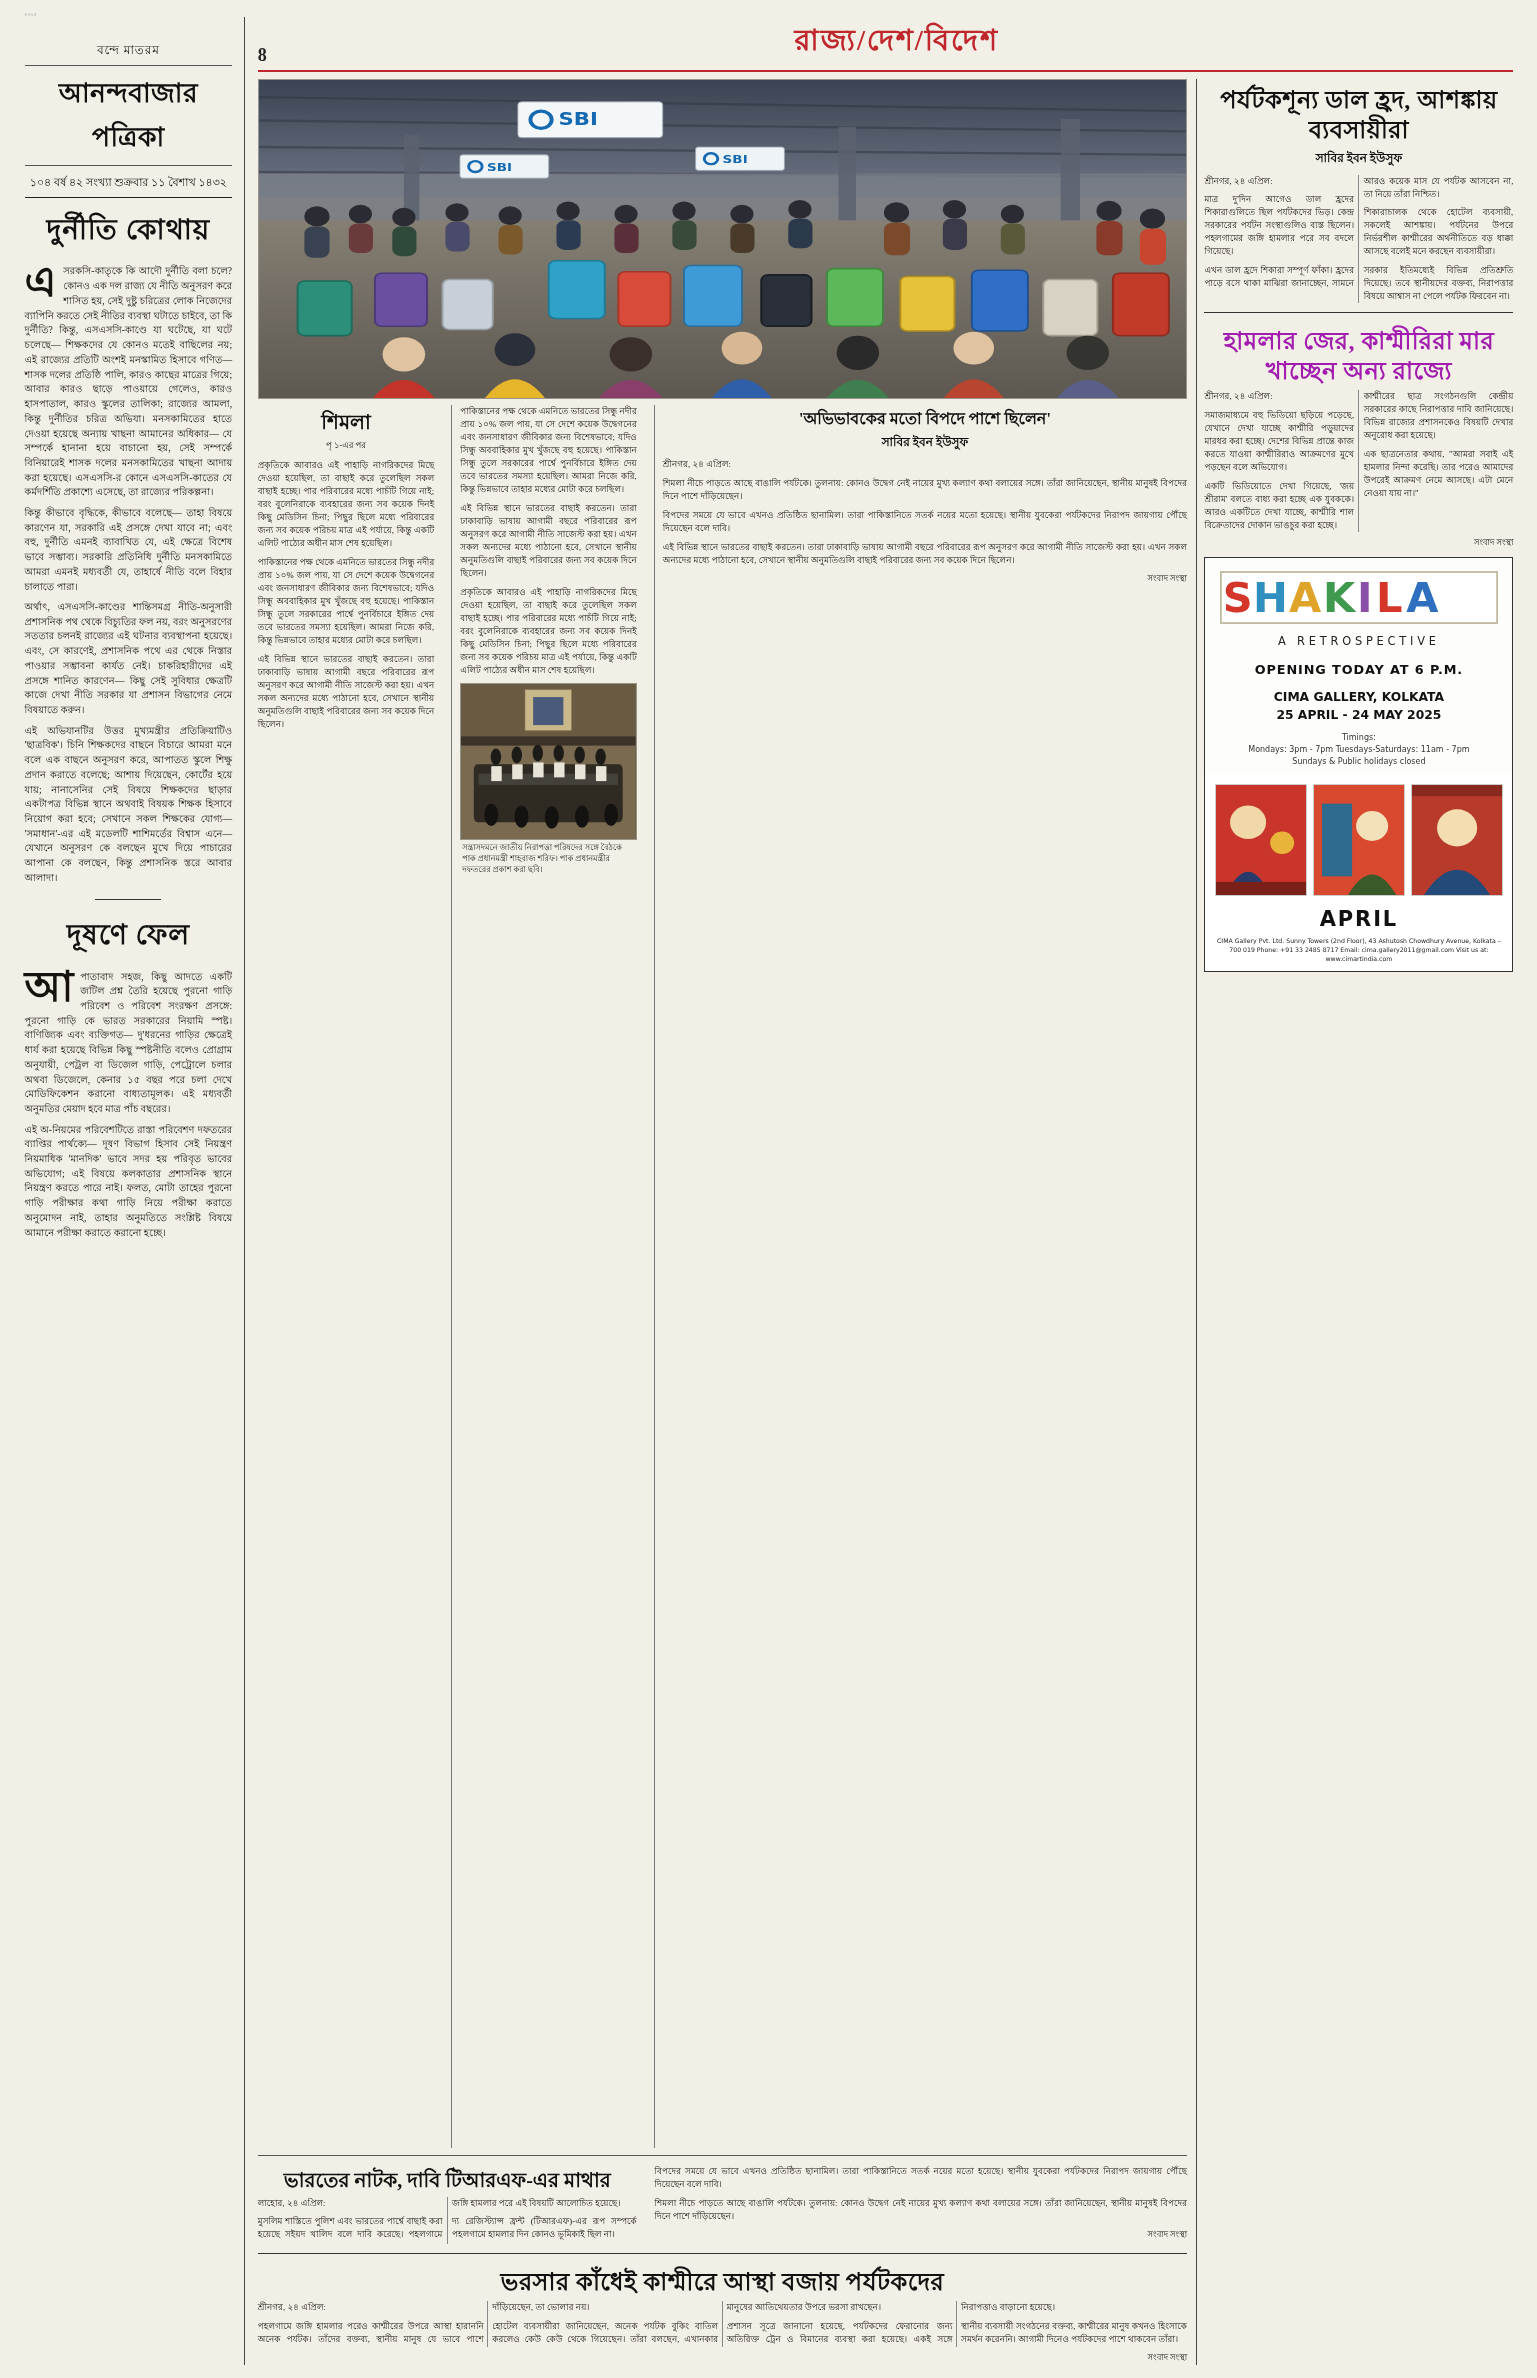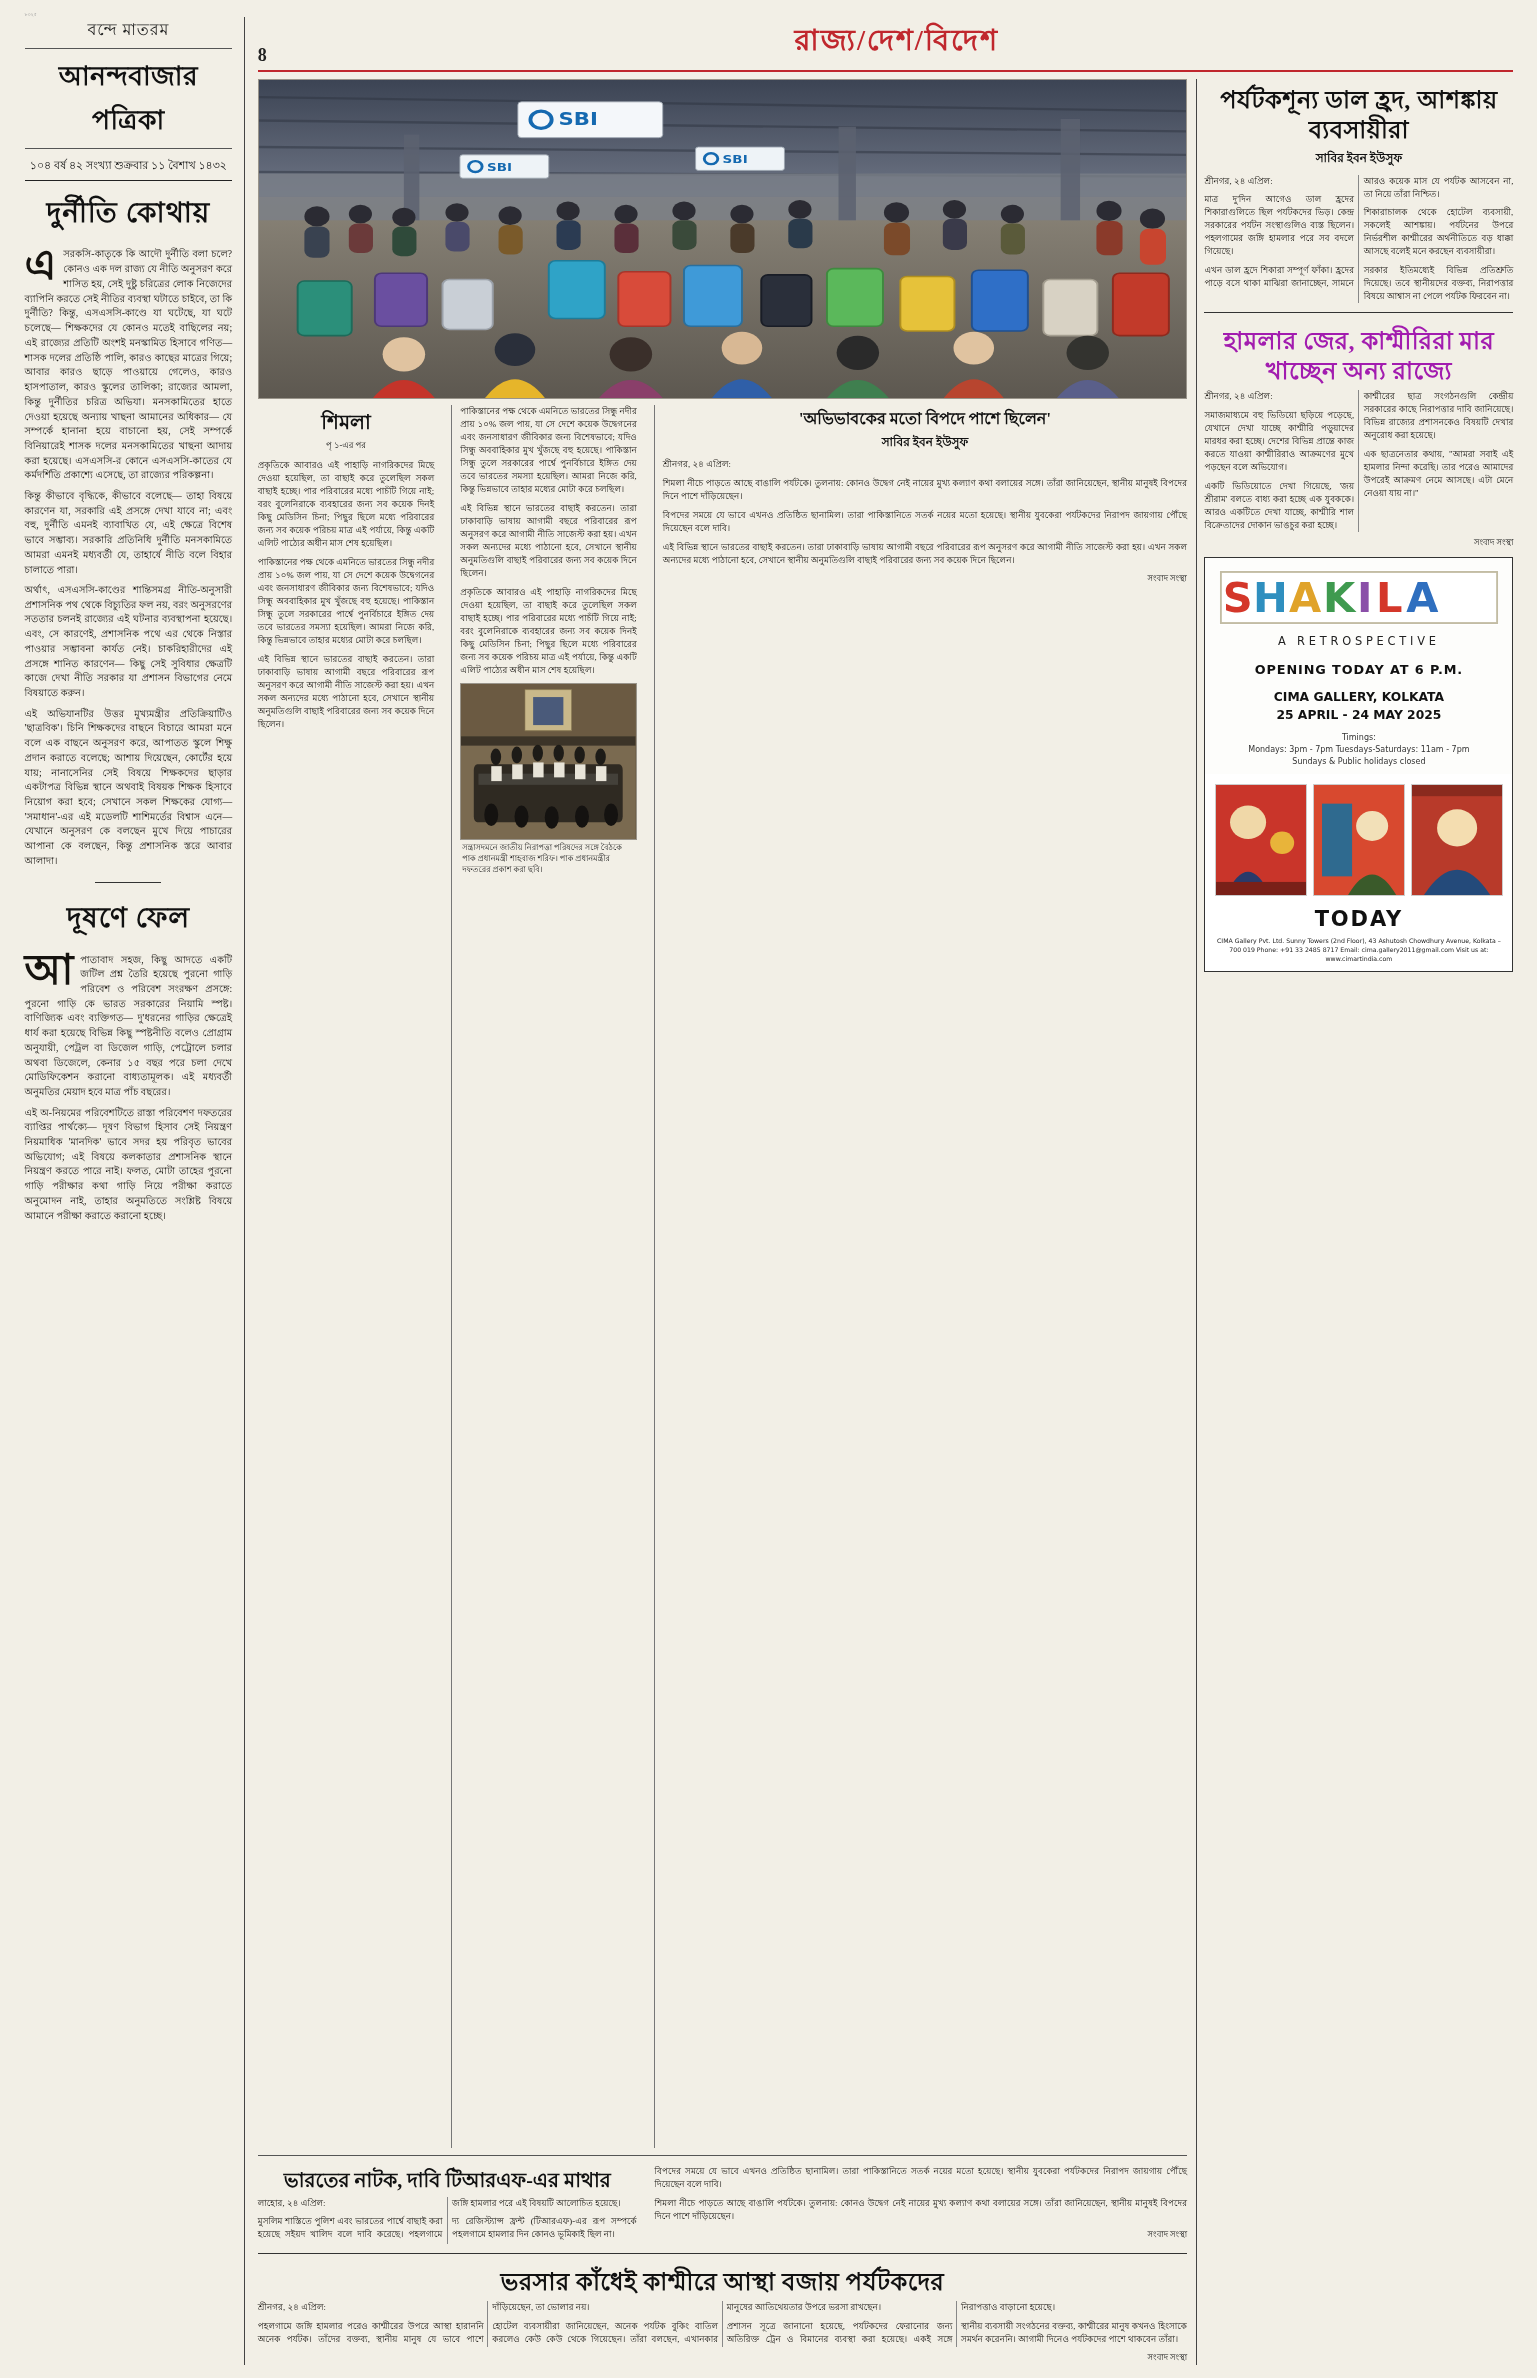--- a/index.html
+++ b/index.html
@@ -31,21 +31,21 @@
   
   .leftcol {
     width:220px;
     flex:0 0 220px;
     border-right:0.9px solid #444;
     padding-right:11.4px;
     position:relative;
   }
   .masthead { text-align:center; }
   .masthead .vande {
-    font-size:16px; letter-spacing:0.9px; margin-bottom:1.9px; color:#1b1b1b;
+    font-size:12px; letter-spacing:0.9px; margin-bottom:1.9px; color:#1b1b1b;margin-top:24px;
   }
   .masthead .logo {
     font-size:26.5px; font-weight:bold; letter-spacing:0.5px;
     margin:1.9px 0 2.8px 0;
   }
   .masthead .issue {
     font-size:11px; margin-bottom:4.7px;
   }
   .rule-thick { border-top:1.9px solid #222; margin:4.7px 0 3.8px 0; }
   .rule-thin { border-top:0.9px solid #555; margin:3.8px 0 7.6px 0; }
@@ -550,21 +550,21 @@
             </div>
             <div>
               <svg width="100%" height="100%" viewBox="0 0 90 118" preserveAspectRatio="none">
                 <rect width="90" height="118" fill="#b83a2a"></rect>
                 <circle cx="45" cy="46" r="20" fill="#f4ddb0"></circle>
                 <path d="M12 118 q33 -54 66 0 z" fill="#244a7a"></path>
                 <rect x="0" y="0" width="90" height="12" fill="#8a2a1e"></rect>
               </svg>
             </div>
           </div>
-          <div class="ad-logo">TODAY</div>
+          <div class="ad-logo">APRIL</div>
           <div class="ad-foot">CIMA Gallery Pvt. Ltd. Sunny Towers (2nd Floor), 43 Ashutosh Chowdhury Avenue, Kolkata – 700 019   Phone: +91 33 2485 8717  Email: cima.gallery2011@gmail.com  Visit us at: www.cimartindia.com</div>
         </div>
 
       </div>
     </div>
   </div>
 </div>
 
 
 </body></html>

